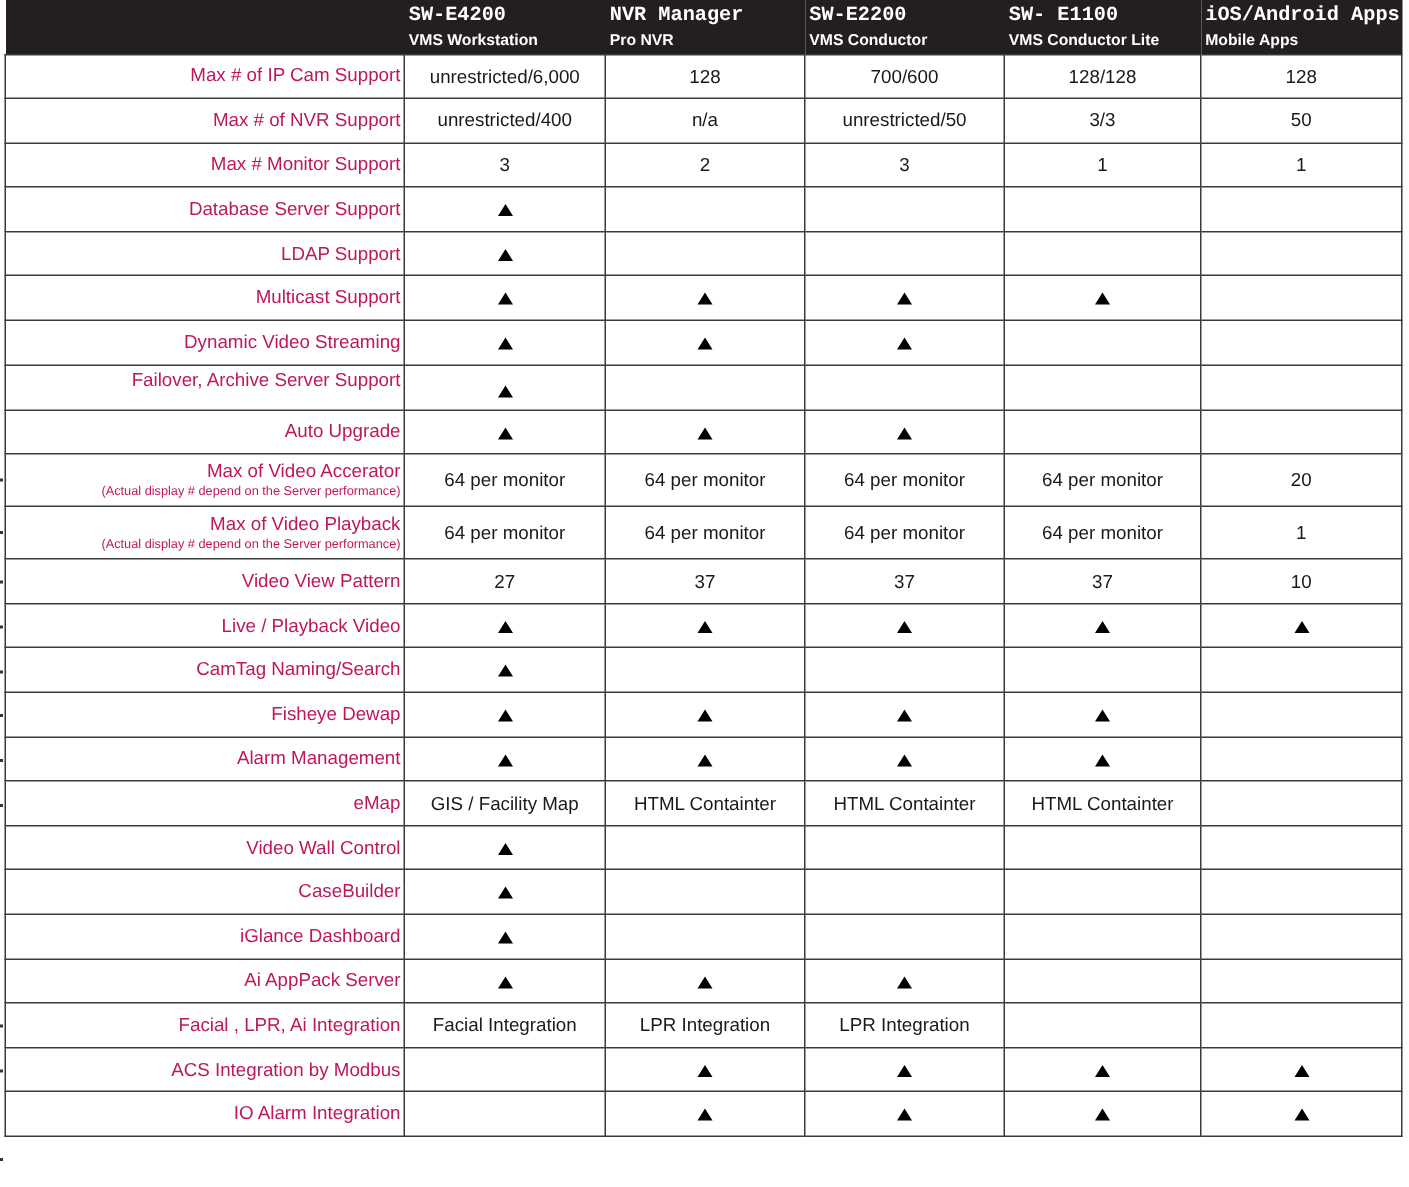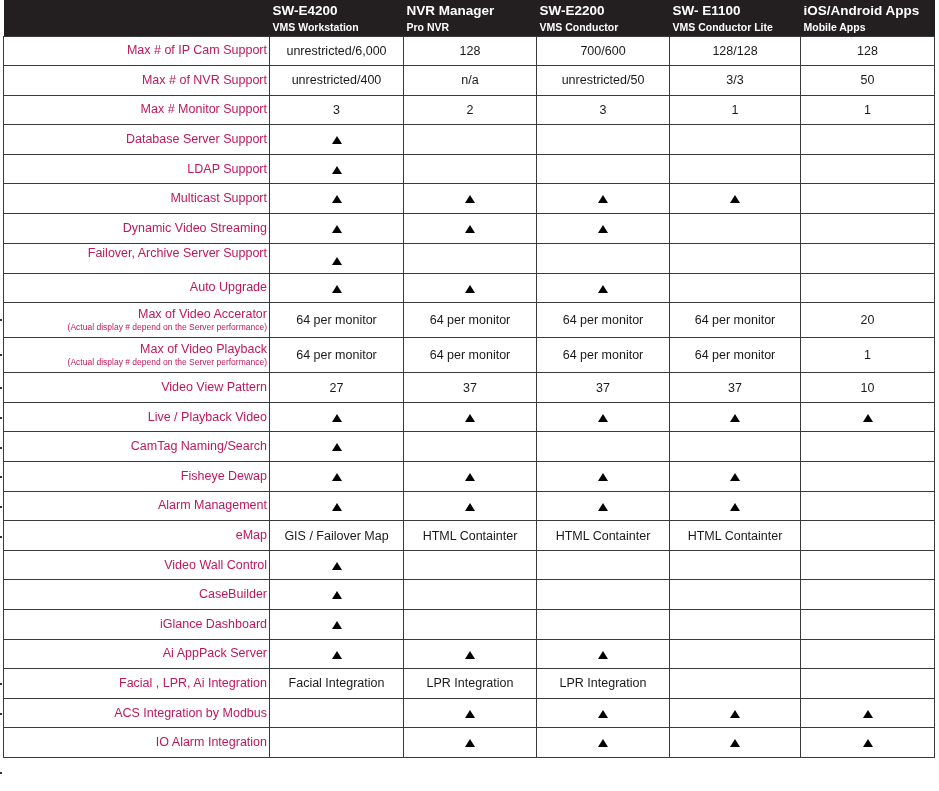--- a/index.html
+++ b/index.html
@@ -9,21 +9,21 @@
               border-collapse: collapse; table-layout: fixed; }
   col.c-label { width: 266px; }
   col.c-a { width: 134px; }
   col.c-b { width: 133px; }
   col.c-c { width: 133px; }
   col.c-d { width: 131px; }
   col.c-e { width: 134px; }
   thead tr { height: 36px; background: #231f20; }
   thead th { color: #ffffff; text-align: left; vertical-align: top;
              padding: 3px 0 0 3px; font-weight: bold; border: none; }
-  thead th .prod { display: block; font-size: 13.5px; line-height: 15px; }
+  thead th .prod { display: block; font-size: 13.5px; line-height: 15px; font-family: Liberation Mono, monospace; }
   thead th .sub { display: block; font-size: 10.5px; line-height: 13px; margin-top: 3px; }
   tbody td { border: 1.5px solid #3a3a3a; font-size: 12.5px; padding: 0;
              text-align: center; vertical-align: middle; overflow: hidden; white-space: nowrap; }
   tbody td.label { text-align: right; padding-right: 2px; font-size: 12.5px; color: #be185d; }
   tbody td.val { font-size: 12.5px; color: #1a1a1a; }
   tbody tr { height: 29.6px; }
   tbody tr.tall { height: 35px; }
   tbody tr.mid { height: 30px; }
   .label .main { display: block; line-height: 15px; }
   .label .note { display: block; font-size: 8.5px; line-height: 11px; }
@@ -247,21 +247,21 @@
         <td class="val"><span class="tri-wrap"><span class="tri"></span></span></td>
         <td class="val"><span class="tri-wrap"><span class="tri"></span></span></td>
         <td class="val"><span class="tri-wrap"><span class="tri"></span></span></td>
         <td class="val"><span class="tri-wrap"><span class="tri"></span></span></td>
         <td class="val"></td>
       </tr>
       <tr>
         <td class="label">
           <span class="main">eMap</span>
         </td>
-        <td class="val"><span>GIS / Failover Map</span></td>
+        <td class="val"><span>GIS / Facility Map</span></td>
         <td class="val"><span>HTML Containter</span></td>
         <td class="val"><span>HTML Containter</span></td>
         <td class="val"><span>HTML Containter</span></td>
         <td class="val"></td>
       </tr>
       <tr>
         <td class="label">
           <span class="main">Video Wall Control</span>
         </td>
         <td class="val"><span class="tri-wrap"><span class="tri"></span></span></td>

